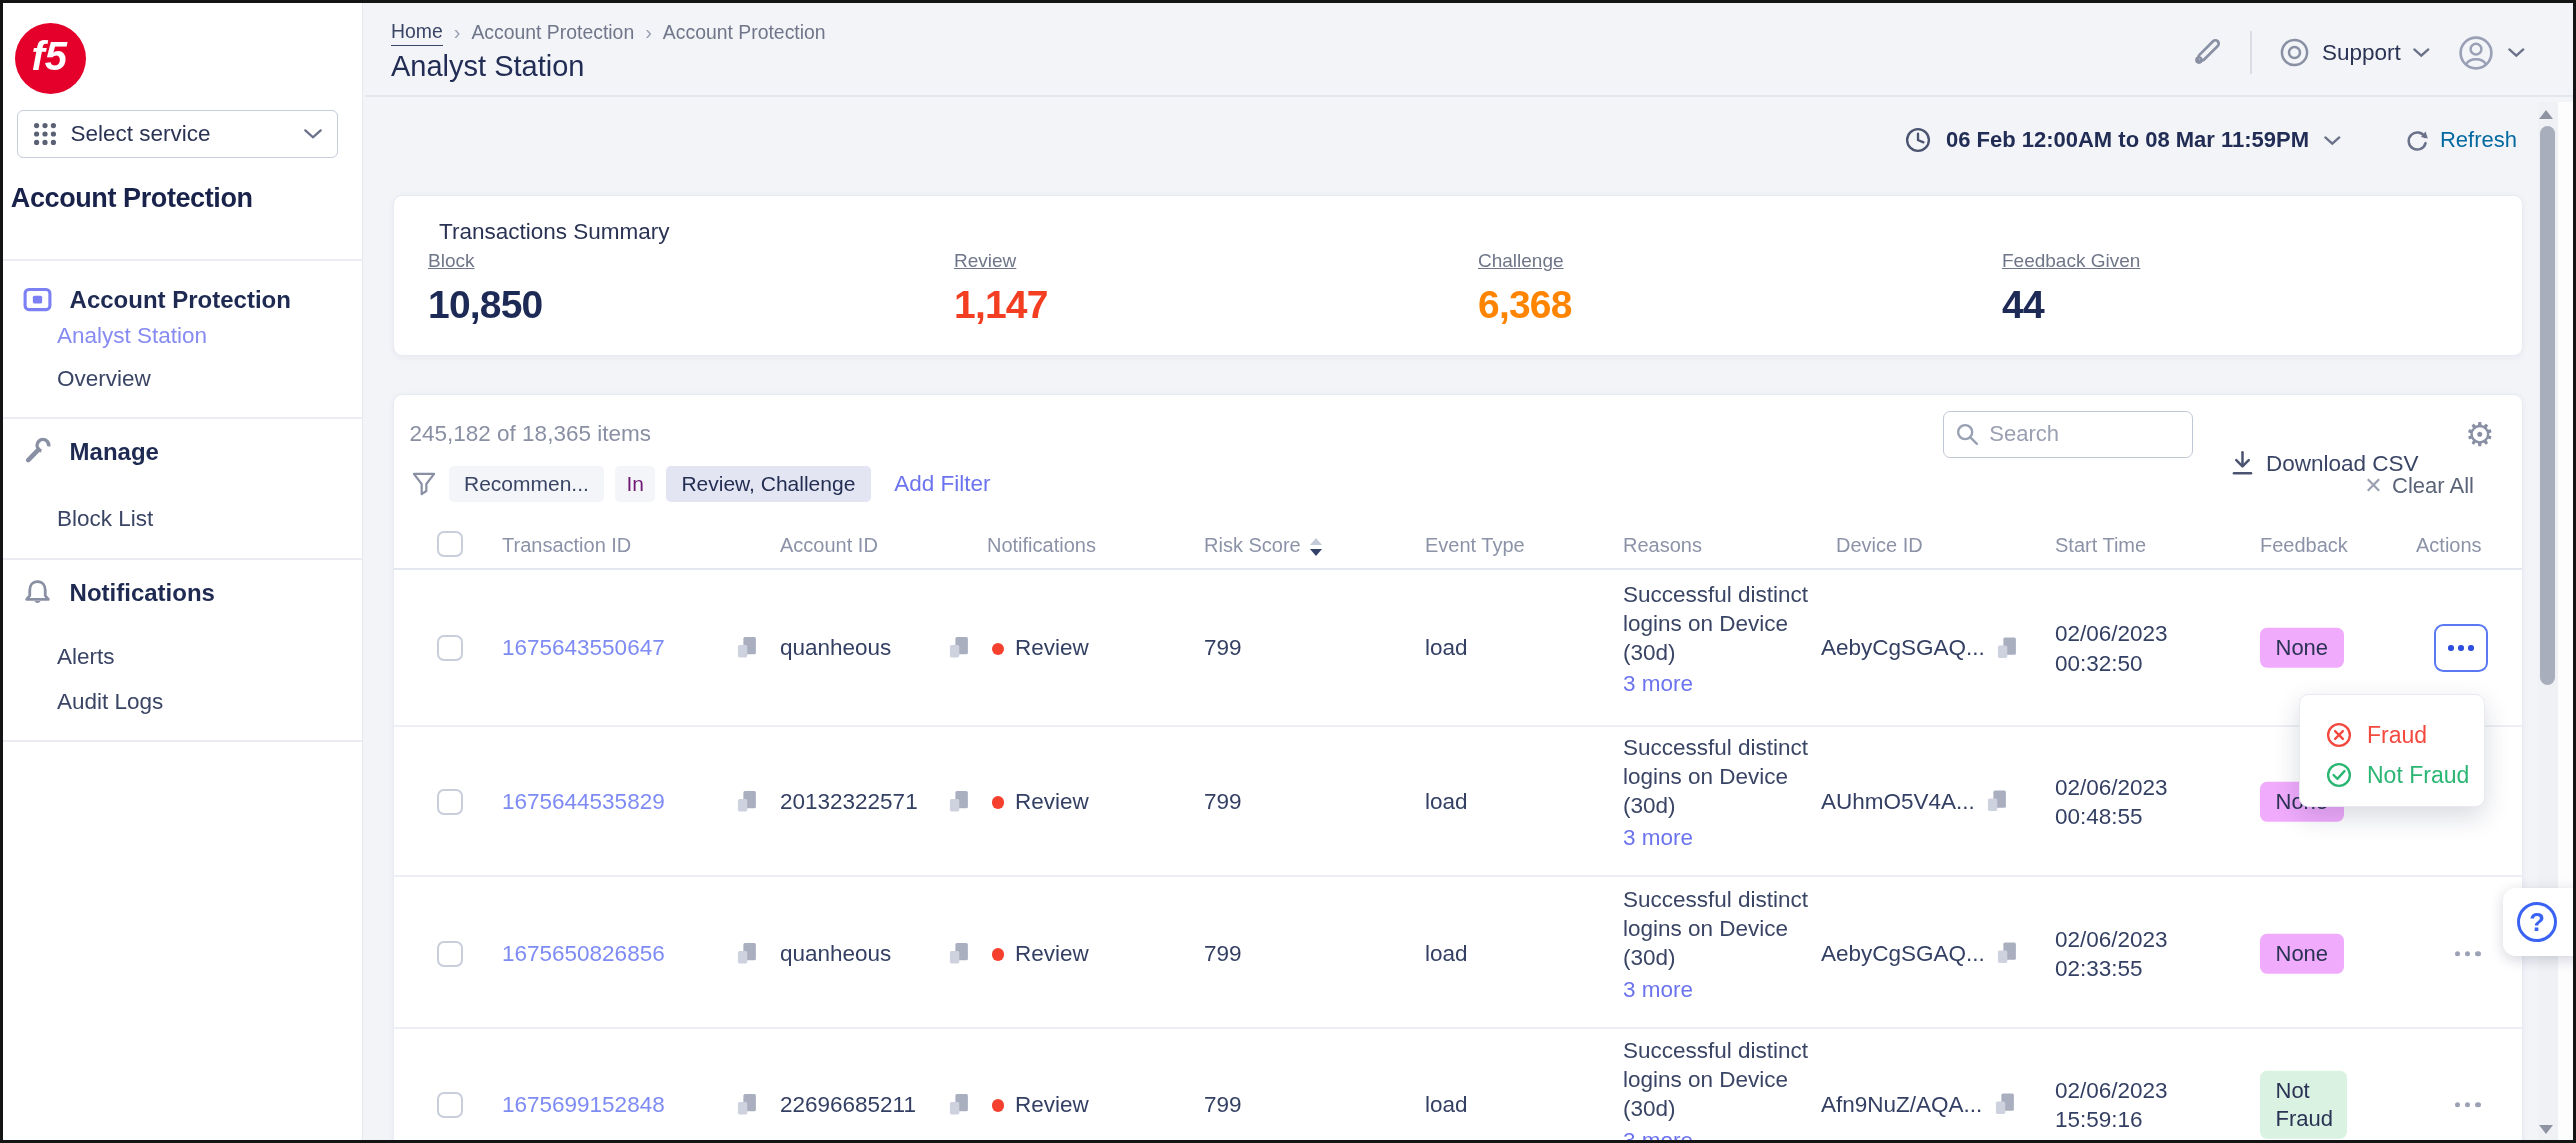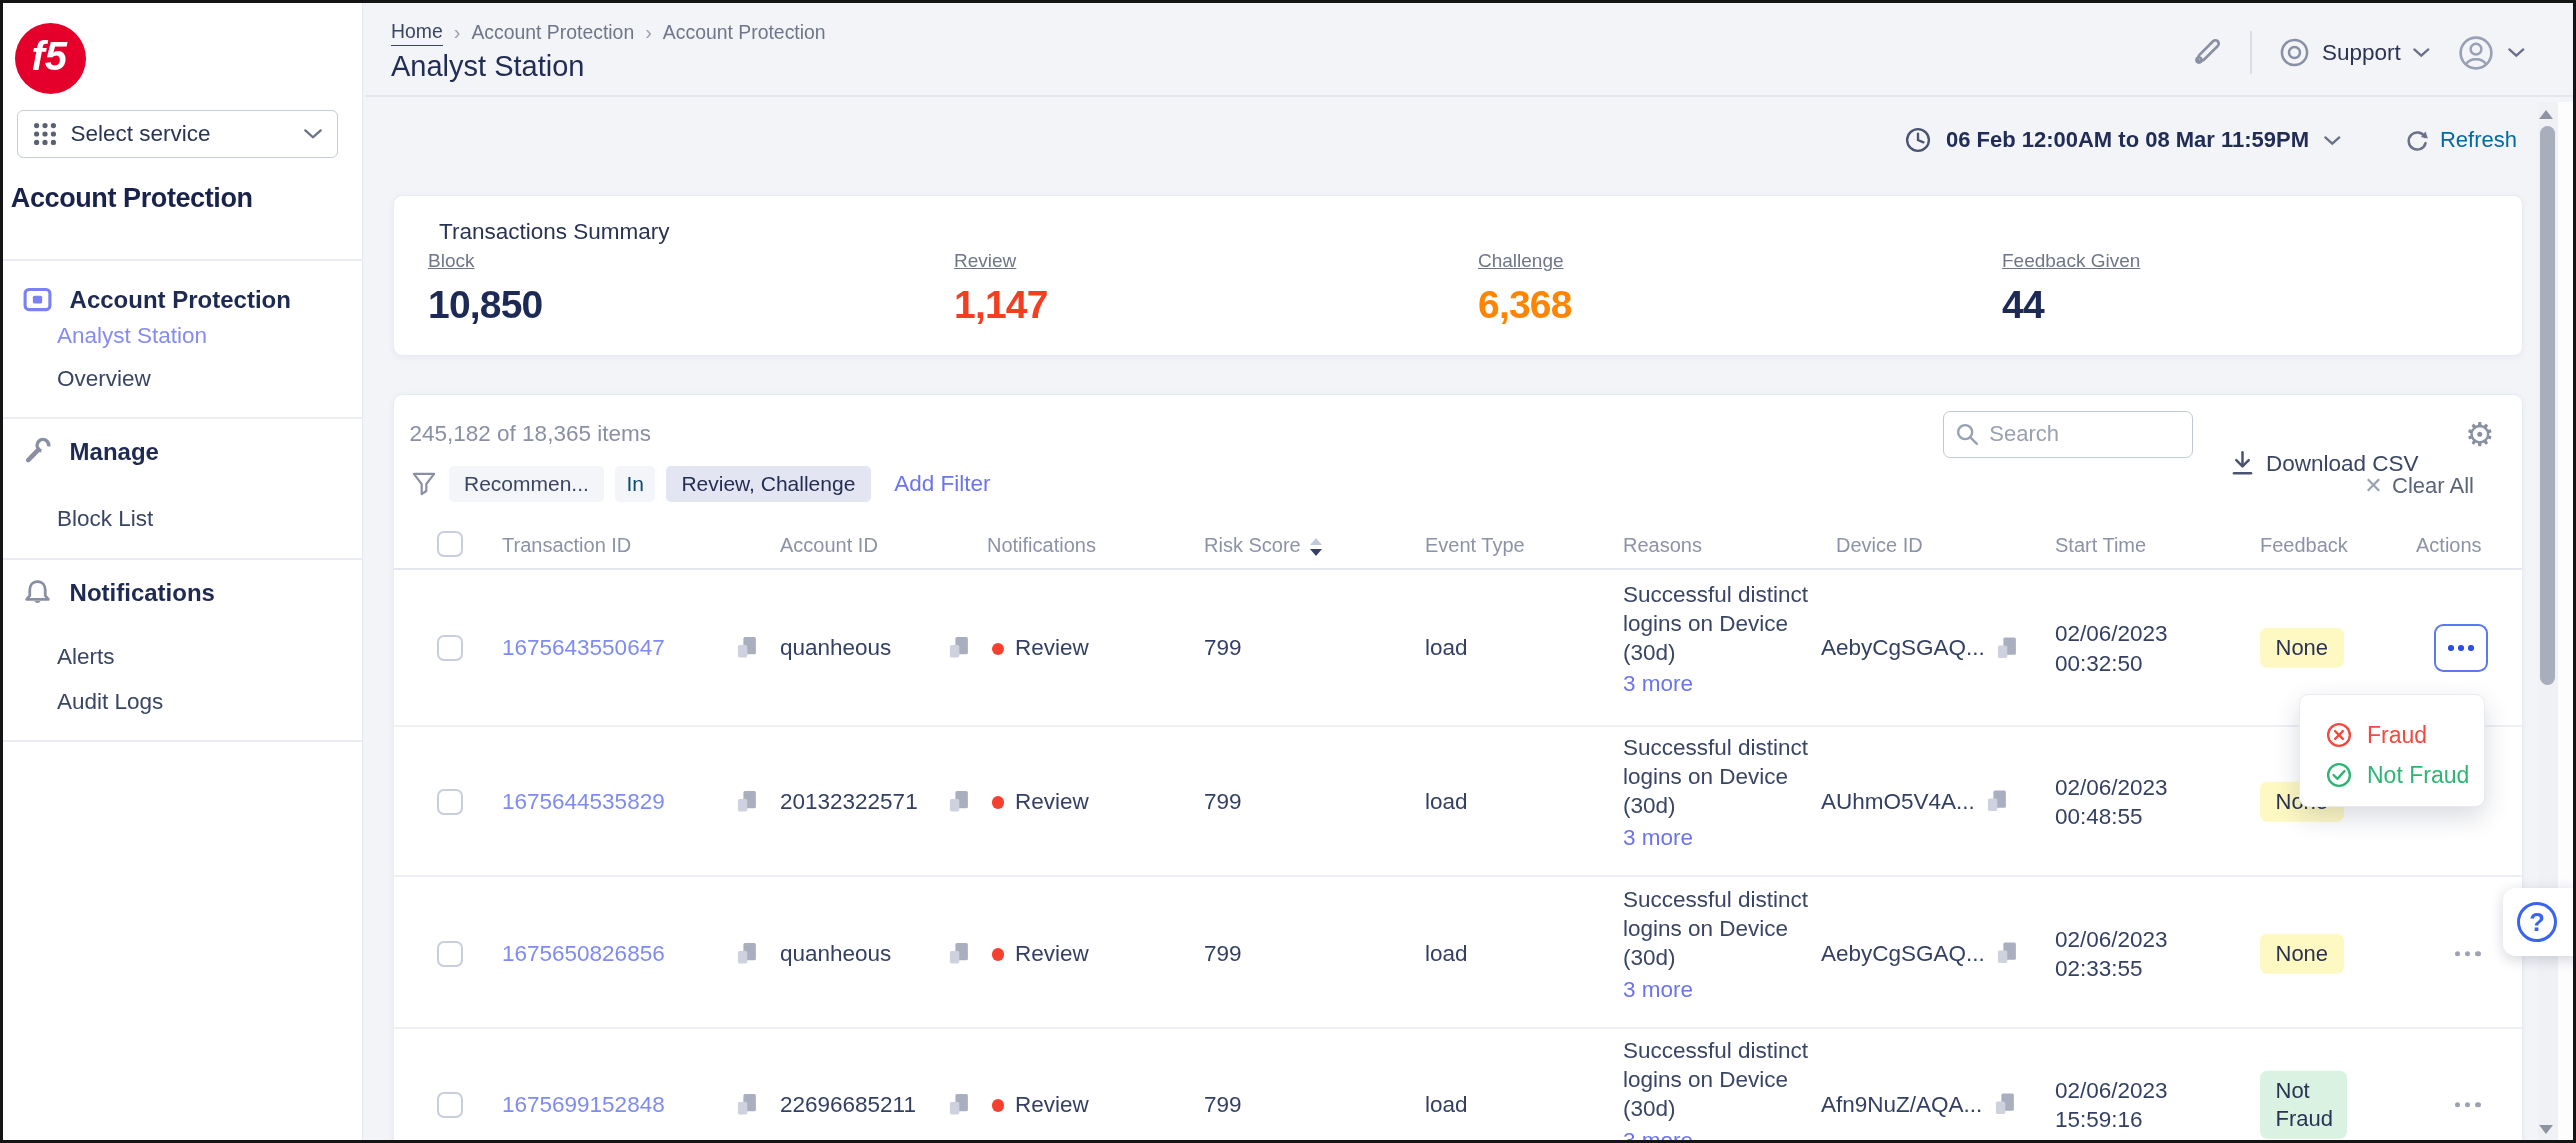--- a/index.html
+++ b/index.html
@@ -60,21 +60,21 @@
   .searchbox input { border:none; outline:none; font-size:22px; color:#3a4565; width:171px;
                      font-family:inherit; background:transparent; }
   .searchbox input::placeholder { color:#9aa0b2; }
   .dl { position:absolute; left:1836px; top:25px; display:flex; align-items:center; gap:11px;
         font-size:22.5px; color:#3a4565;margin-top:30px; }
   .gear { position:absolute; left:2071px; top:20px; font-family:"DejaVu Sans",sans-serif;
           font-size:33px; color:#8a90a4; }
   .filter-row { position:absolute; left:15.5px; top:71px; display:flex; align-items:center; gap:11px; }
   .chip { height:36px; display:flex; align-items:center; padding:0 15.5px; border-radius:4.7px; font-size:21px; }
   .chip.field { background:#f4f5f9; color:#3a4565; }
-  .chip.op { background:#f4f5f9; color:#0c4a6e; padding:0 11px; }
+  .chip.op { background:#f4f5f9; color:#701a75; padding:0 11px; }
   .chip.val { background:#e3e5f2; color:#232e52; }
   .add-filter { font-size:22.5px; color:#6b74ee; margin-left:12.4px; }
   .clear-all { position:absolute; right:48px; top:78px; display:flex; align-items:center; gap:9.3px;
                font-size:22px; color:#5a6378; }
   .clear-all .x { color:#9aa0b2; font-size:22px; }
 
   
   .thead { position:absolute; left:0; right:0; top:130px; height:43px; }
   .thead .hline { position:absolute; left:0; right:0; top:43px; height:1.6px; background:#e4e7ef; }
   .hcell { position:absolute; font-size:20px; color:#8c93a8; white-space:nowrap; }
@@ -86,21 +86,21 @@
             border-top:7px solid #33406a; }
   .row { position:absolute; left:0; right:0; }
   .row .sep { position:absolute; left:0; right:0; bottom:0; height:1.6px; background:#edeff4; }
   .cell { position:absolute; transform:translateY(-50%); font-size:22.5px; color:#333f63; white-space:nowrap; }
   .txid { color:#7e8bf3; }
   .dot { width:12.4px; height:12.4px; border-radius:50%; background:#f5402e; display:inline-block; }
   .reason { width:211px; white-space:normal; line-height:29px; color:#3a4565; }
   .more { color:#6b74ee; margin-top:4.7px; }
   .stime { width:159px; white-space:normal; line-height:29.5px; }
   .devcell { display:flex; align-items:center; gap:9.3px; }
-  .fchip { display:inline-block; padding:6.2px 15.5px; border-radius:7px; background:#fef9c3; color:#2a3353;
+  .fchip { display:inline-block; padding:6.2px 15.5px; border-radius:7px; background:#f0abfc; color:#2a3353;
            font-size:22px; line-height:28px; }
   .fchip.green { background:#d9f2e2; max-width:87px; white-space:normal; }
   .dots { display:flex; gap:4.7px; }
   .dots i { width:5.4px; height:5.4px; border-radius:50%; background:#9ca2b5; }
   .act-btn { position:absolute; transform:translateY(-50%); width:54px; height:48px; background:#fff;
              border:2.3px solid #5b79f2; border-radius:9.3px; display:flex; align-items:center; justify-content:center; }
   .act-btn .dots i { background:#2f4fe0; }
 
   
   .menu { position:absolute; left:1905px; top:299px; width:186px; height:113px; background:#fff;

